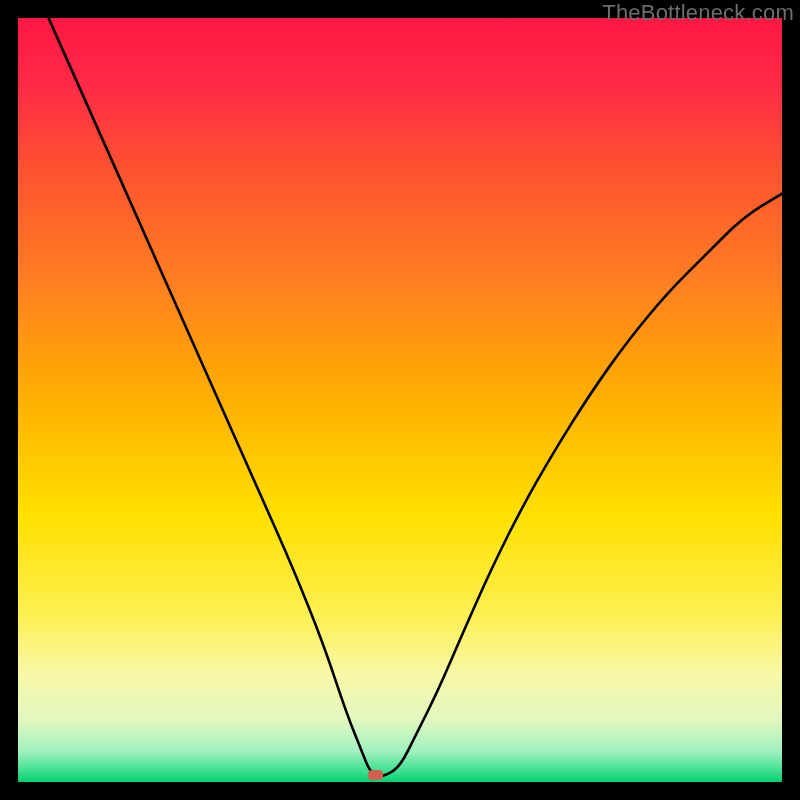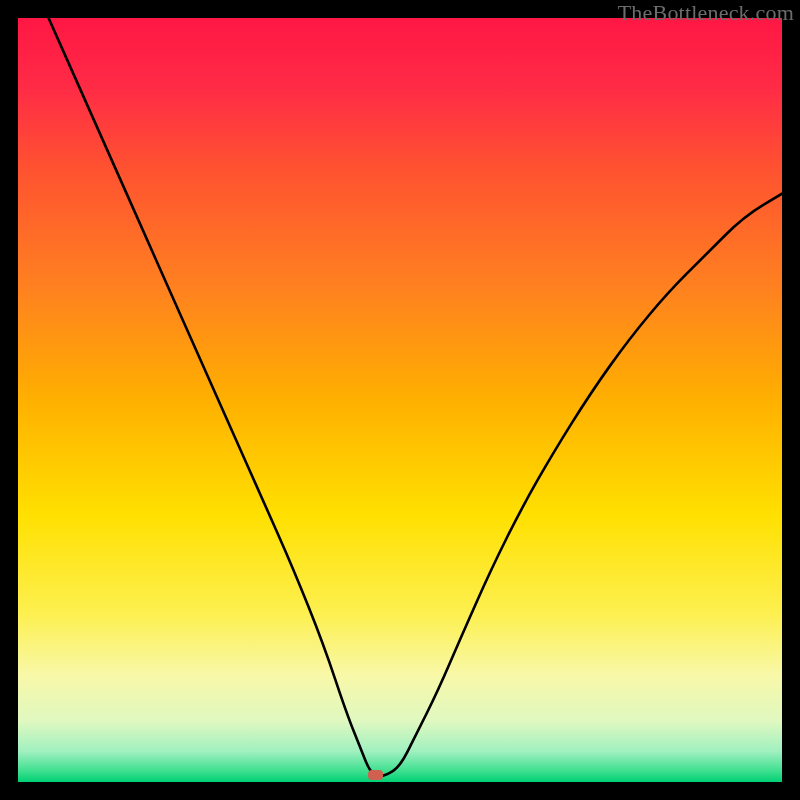--- a/index.html
+++ b/index.html
@@ -24,21 +24,21 @@
     height: 764px;
     overflow: hidden;
   }
   .watermark {
     position: absolute;
     top: 0px;
     right: 6px;
     color: #6c6c6c;
     font-size: 22px;
     font-weight: 500;
-    font-family: Liberation Serif, serif;
+    font-family: Liberation Sans, sans-serif;
     z-index: 5;
     letter-spacing: 0.2px;
   }
   svg { display: block; }
 </style>
 </head>
 <body>
 
 <div class="chart-container">
   <div class="watermark">TheBottleneck.com</div>

